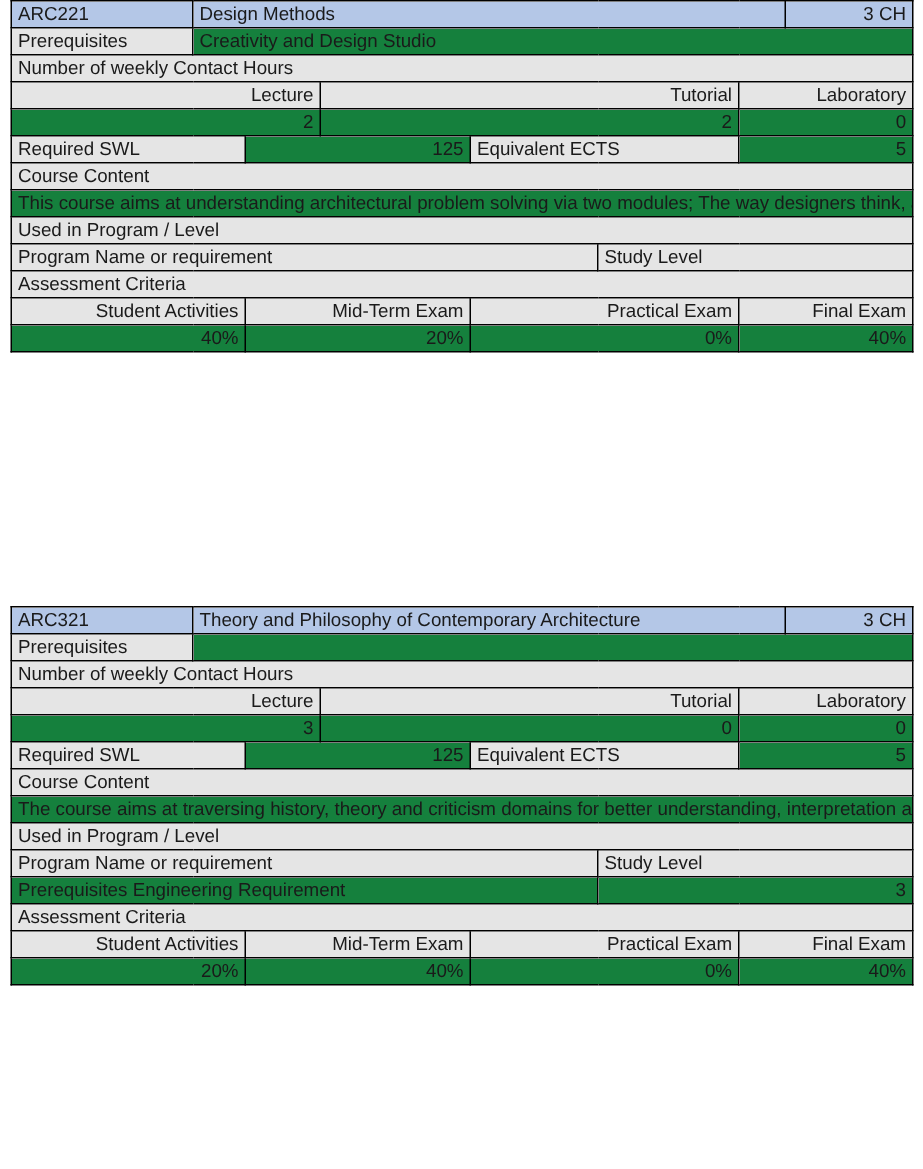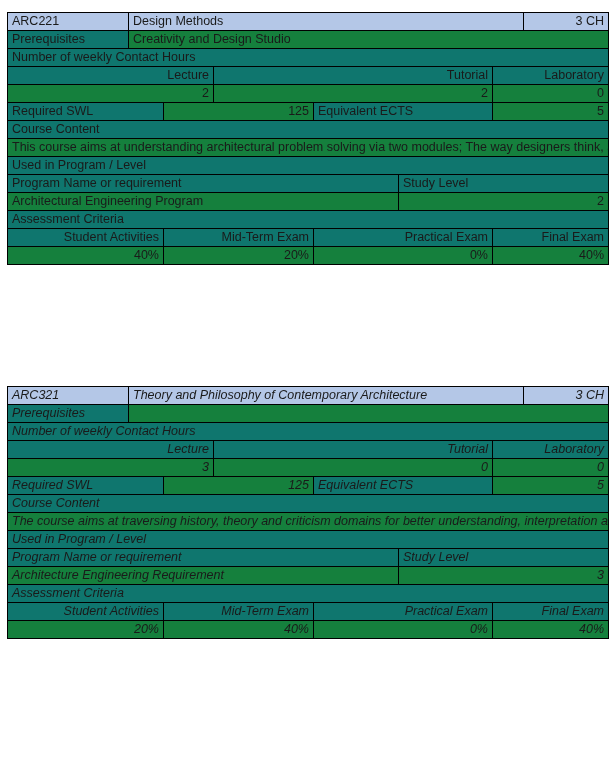--- a/index.html
+++ b/index.html
@@ -2,26 +2,26 @@
 <html><head>
 <meta charset="utf-8">
 <style>
   html, body { margin: 0; padding: 0; background: #ffffff; }
   body { width: 615px; height: 779px; position: relative; overflow: hidden;
          font-family: "Liberation Sans", "DejaVu Sans", sans-serif; font-size: 12.5px; color: #1a1a1a; }
   table.course { position: absolute; left: 7px; width: 601px; border-collapse: collapse; table-layout: fixed; }
   table.course td { border: 1px solid #000; padding: 0 4px; height: 17px; line-height: 17px;
                     white-space: nowrap; overflow: hidden; }
   .blue { background: #b4c7e7; }
-  .green { background: #0f766e; margin-top: 40px; }
+  .green { background: #e5e5e5; margin-top: 40px; }
   .white { background: #15803d; }
   .c { text-align: right; }
   td.content { white-space: normal; text-align: justify; line-height: 18.6px; height: auto; padding: 1px 4px; }
-  #t1 { top: 12px; }
-  #t2 { top: 386px; font-style: italic; }
+  #t1 { top: 0; }
+  #t2 { top: 404px; }
 </style>
 </head>
 <body>
 
 <table class="course" id="t1">
   <colgroup>
     <col style="width:121px">
       <col style="width:35px">
       <col style="width:50px">
       <col style="width:100px">
@@ -64,24 +64,20 @@
   </tr>
   <tr>
     <td class="white content" colspan="8">This course aims at understanding architectural problem solving via two modules; The way designers think, and creative problem solving (CPS). The first module discusses different root maps of design process in order to enhance student’s analytical abilities while developing designs concepts and selecting approaches in solving architectural problems. The second module aims at exploring the importance of creative problem solving in architecture. Scales used for evaluating creative products are also introduced.</td>
   </tr>
   <tr>
     <td class="green" colspan="8">Used in Program / Level</td>
   </tr>
   <tr>
     <td class="green" colspan="5">Program Name or requirement</td>
     <td class="green" colspan="3">Study Level</td>
-  </tr>
-  <tr>
-    <td class="white" colspan="5">Architectural Engineering Program</td>
-    <td class="white c" colspan="3">2</td>
   </tr>
   <tr>
     <td class="green" colspan="8">Assessment Criteria</td>
   </tr>
   <tr>
     <td class="green c" colspan="2">Student Activities</td>
     <td class="green c" colspan="2">Mid-Term Exam</td>
     <td class="green c" colspan="2">Practical Exam</td>
     <td class="green c" colspan="2">Final Exam</td>
   </tr>
@@ -141,21 +137,21 @@
     <td class="white content" colspan="8">The course aims at traversing history, theory and criticism domains for better understanding, interpretation and reasoning behind architectural artefacts. The course digs into the theoretical foundations of architectural movements from the innovations of the Industrial Revolution till the rich pluralism of Contemporary Architecture. Socio-cultural, political, economic and industrial conditions are figured out, values are extracted, concepts are captured, and canonical characteristics are discussed and explained. Involving students in different interactive activities to boost their critical thinking skills is a crucial part of this course in order to understand the past and be able to build for the future.</td>
   </tr>
   <tr>
     <td class="green" colspan="8">Used in Program / Level</td>
   </tr>
   <tr>
     <td class="green" colspan="5">Program Name or requirement</td>
     <td class="green" colspan="3">Study Level</td>
   </tr>
   <tr>
-    <td class="white" colspan="5">Architecture Engineering Requirement</td>
+    <td class="white" colspan="5">Prerequisites Engineering Requirement</td>
     <td class="white c" colspan="3">3</td>
   </tr>
   <tr>
     <td class="green" colspan="8">Assessment Criteria</td>
   </tr>
   <tr>
     <td class="green c" colspan="2">Student Activities</td>
     <td class="green c" colspan="2">Mid-Term Exam</td>
     <td class="green c" colspan="2">Practical Exam</td>
     <td class="green c" colspan="2">Final Exam</td>

